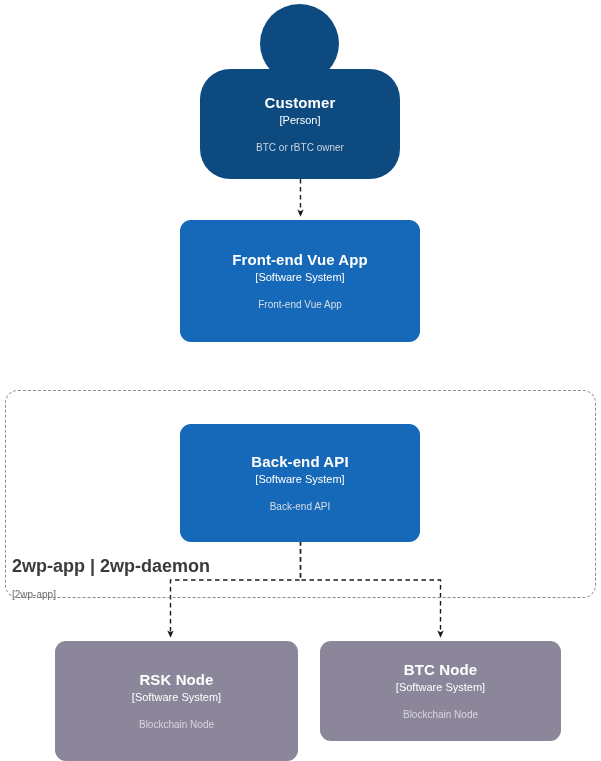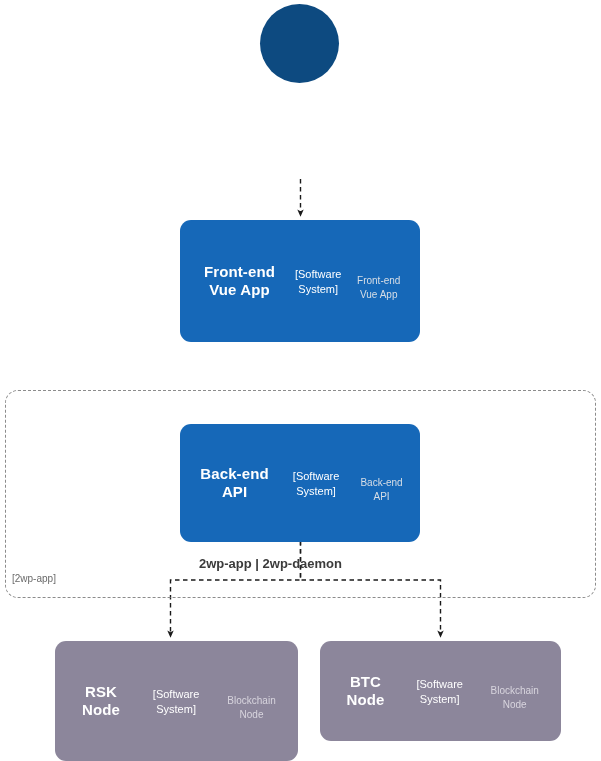--- a/index.html
+++ b/index.html
@@ -28,21 +28,21 @@
     height: 761px;
     pointer-events: none;
   }
 
   
   .c4-box {
     position: absolute;
     box-sizing: border-box;
     border-radius: 11px;
     display: flex;
-    flex-direction: row;
+    flex-direction: column;
     align-items: center;
     justify-content: center;
     text-align: center;
     padding: 0 12px;
     color: #ffffff;
   }
   .c4-title {
     font-size: 15px;
     font-weight: bold;
     line-height: 1.22;
@@ -86,33 +86,32 @@
     box-sizing: border-box;
     border: 1.4px dashed #8c8c8c;
     border-radius: 13px;
     background: transparent;
   }
   .boundary-label {
     position: absolute;
     text-align: left;
   }
   .boundary-name {
-    font-size: 13px;
+    font-size: 18px;
     font-weight: bold;
     color: #3b3b3b;
     line-height: 1.2;
     white-space: nowrap;
-    text-align: right;
   }
   .boundary-type {
     font-size: 10px;
     font-weight: normal;
     color: #6a6a6a;
     line-height: 1.3;
-    margin-top: 0;
+    margin-top: 10px;
     white-space: nowrap;
   }
 
   .node-desc { color: #d8d5de !important; }
 </style>
 </head>
 <body>
 
 <div id="diagram">
 
@@ -136,20 +135,25 @@
     </g>
   </svg>
 
   <div class="boundary" style="left:5px; top:390px; width:591px; height:208px;"></div>
   <div class="boundary-label" style="left:12px; top:556px; width:330px;">
     <div class="boundary-name">2wp-app | 2wp-daemon</div>
     <div class="boundary-type">[2wp-app]</div>
   </div>
 
   <div class="person-head" style="left:260px; top:4px; width:79px; height:79px; background:#0d4a80;"></div>
+  <div class="person-body c4-box" style="left:200px; top:69px; width:200px; height:110px; background:#0d4a80; border-radius:30px;">
+    <div class="c4-title">Customer</div>
+    <div class="c4-type">[Person]</div>
+    <div class="c4-desc">BTC or rBTC owner</div>
+  </div>
 
   <div class="c4-box" style="left:180px; top:220px; width:240px; height:122px; background:#1668b8;">
     <div class="c4-title">Front-end Vue App</div>
     <div class="c4-type">[Software System]</div>
     <div class="c4-desc">Front-end Vue App</div>
   </div>
 
   <div class="c4-box" style="left:180px; top:424px; width:240px; height:118px; background:#1668b8;">
     <div class="c4-title">Back-end API</div>
     <div class="c4-type">[Software System]</div>

